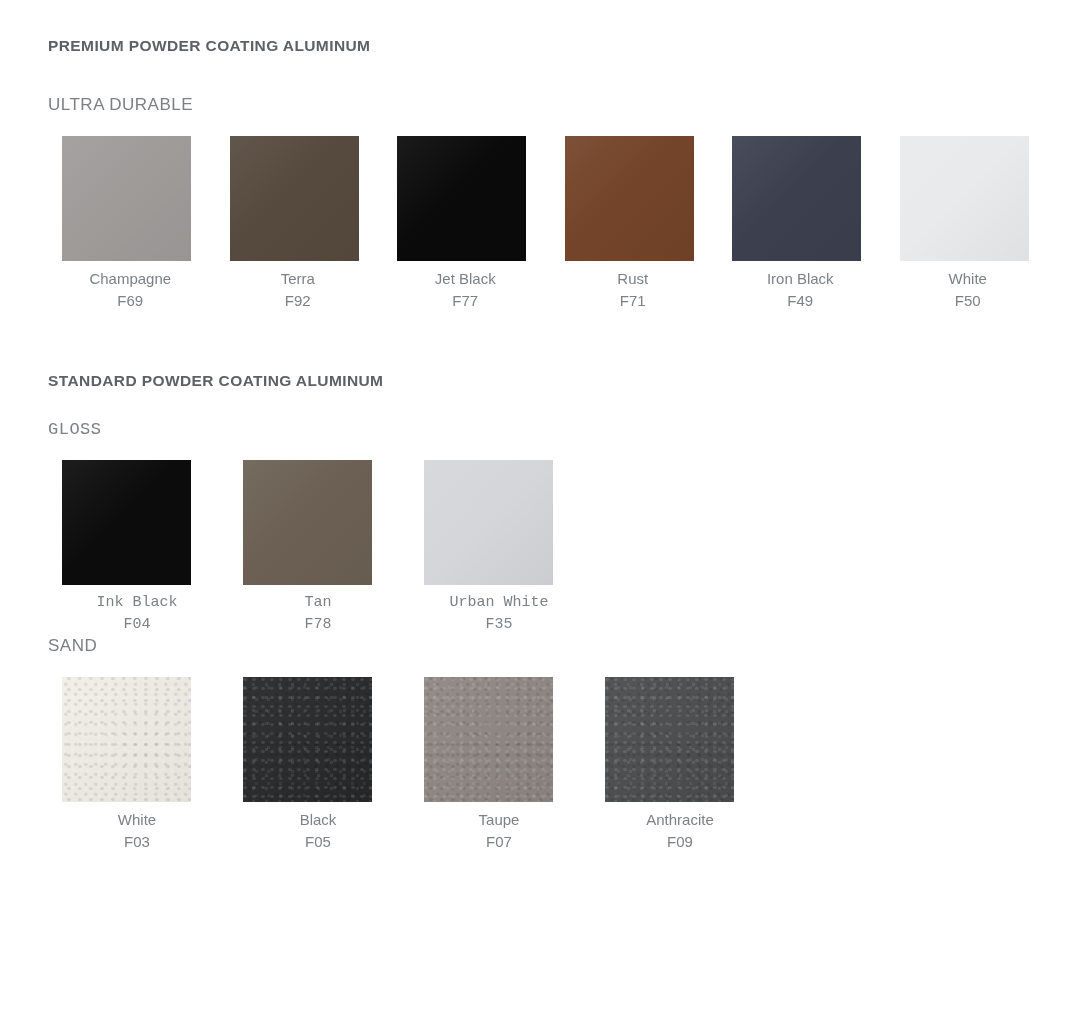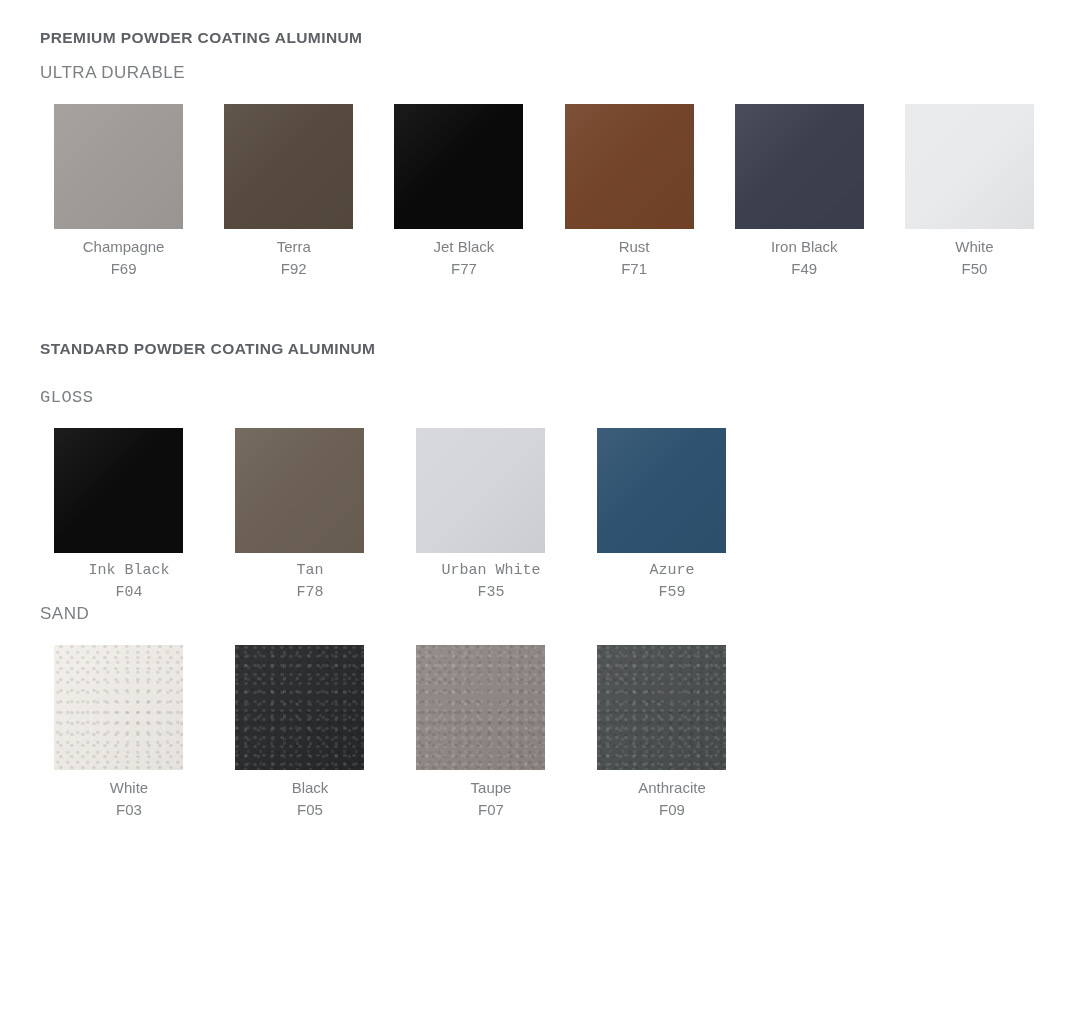--- a/index.html
+++ b/index.html
@@ -12,21 +12,21 @@
     width: 1075px;
     height: 1019px;
     font-family: "Liberation Sans", "DejaVu Sans", sans-serif;
     -webkit-font-smoothing: antialiased;
     overflow: hidden;
   }
   .page {
     position: relative;
     width: 1075px;
     height: 1019px;
-    padding: 0;
+    padding: 8px;
     box-sizing: border-box;
   }
 
   .section {
     padding-left: 40px;
   }
   .section-title {
     font-size: 15.5px;
     font-weight: bold;
     letter-spacing: 0.4px;
@@ -38,21 +38,21 @@
     font-size: 17px;
     font-weight: normal;
     letter-spacing: 0.5px;
     color: #7c8084;
     text-transform: uppercase;
     margin: 0;
   }
 
   
   #section-premium { padding-top: 29px; }
-  #premium-finish-ultra-durable { margin-top: 16px; }
+  #premium-finish-ultra-durable { margin-top: 40px; }
   #section-standard { padding-top: 60px; }
   #standard-finish-gloss { margin-top: 30px; font-family: Liberation Mono, monospace; }
   #standard-finish-sand { }
 
   .swatch-row {
     display: flex;
     flex-wrap: nowrap;
     margin-top: 21px;
     padding-left: 14px;
   }
@@ -154,25 +154,20 @@
             <div class="swatch-item">
               <div class="swatch-chip" style="background-color: rgb(107, 96, 83);"></div>
               <div class="swatch-name">Tan</div>
               <div class="swatch-code">F78</div>
             </div>
             <div class="swatch-item">
               <div class="swatch-chip" style="background-color: rgb(212, 214, 218);"></div>
               <div class="swatch-name">Urban White</div>
               <div class="swatch-code">F35</div>
             </div>
-            <div class="swatch-item">
-              <div class="swatch-chip" style="background-color: rgb(46, 82, 112);"></div>
-              <div class="swatch-name">Azure</div>
-              <div class="swatch-code">F59</div>
-            </div>
           </div>
         </div>
         <div class="finish-group" id="standard-finish-sand">
           <h3 class="finish-title">SAND</h3>
           <div class="swatch-row">
             <div class="swatch-item">
               <div class="swatch-chip texture-sand" style="background-color: rgb(240, 238, 231);"></div>
               <div class="swatch-name">White</div>
               <div class="swatch-code">F03</div>
             </div>

